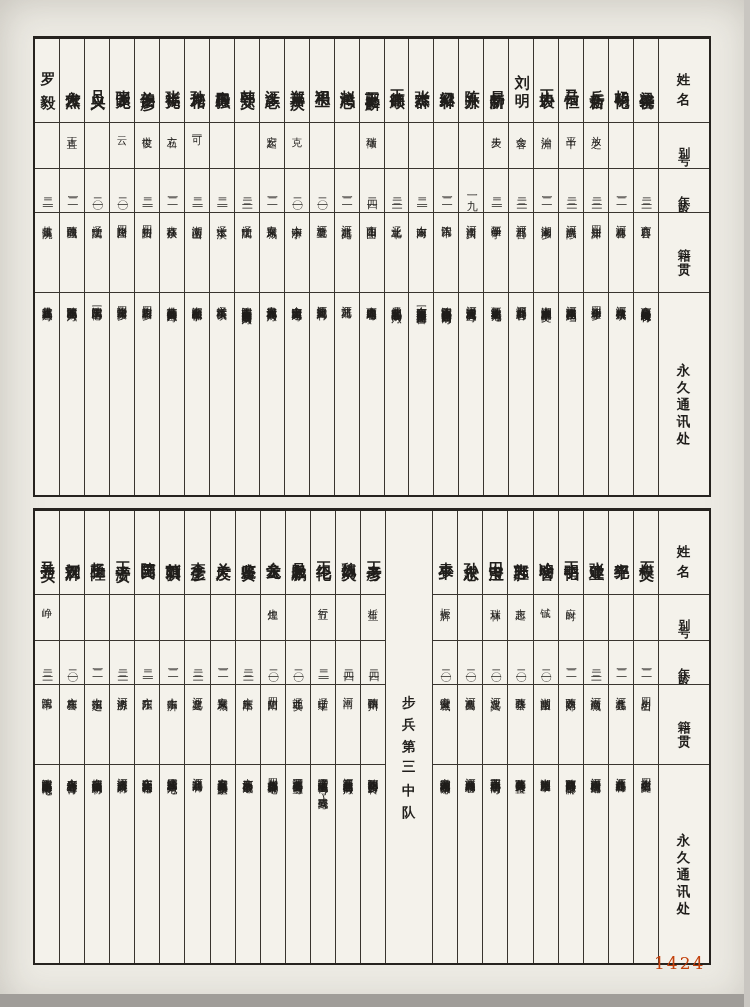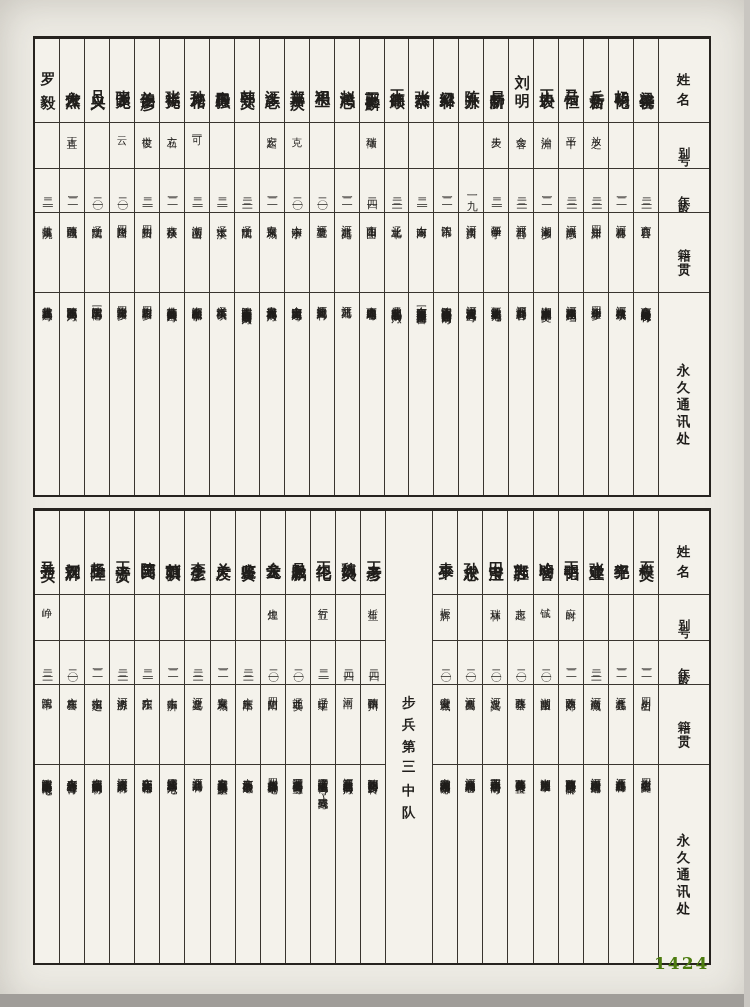--- a/index.html
+++ b/index.html
@@ -35,21 +35,21 @@
   .spread2{letter-spacing:20px;}
   
   .h-name{font-size:13.5px;font-weight:700;letter-spacing:14px;}
   .h-alias{font-size:12px;font-weight:700;letter-spacing:9px;align-items:center;padding-top:0;}
   .h-age{font-size:12px;font-weight:700;letter-spacing:6px;}
   .h-native{font-size:13px;font-weight:700;letter-spacing:14px;align-items:center;padding-top:0;}
   .h-addr{font-size:13.5px;font-weight:700;letter-spacing:17px;align-items:center;padding-top:0;}
   .divider-label{font-size:13.5px;font-weight:700;letter-spacing:22px;padding-top:26px;}
   .page-number{
     position:absolute;left:654px;top:953px;font-size:17px;letter-spacing:2px;
-    font-family:"DejaVu Serif","Liberation Serif",serif;color:#4d7c0f;font-weight:700;text-align:center;
+    font-family:"DejaVu Serif","Liberation Serif",serif;color:#c2410c;font-weight:400;text-align:center;
   }
 </style>
 </head>
 <body>
 
 <div class="scan">
   <div class="roster t-top">
       <div class="rcol hcol">
         <div class="cell c-name h-name">
           <span class="vt spread2">姓名</span>

